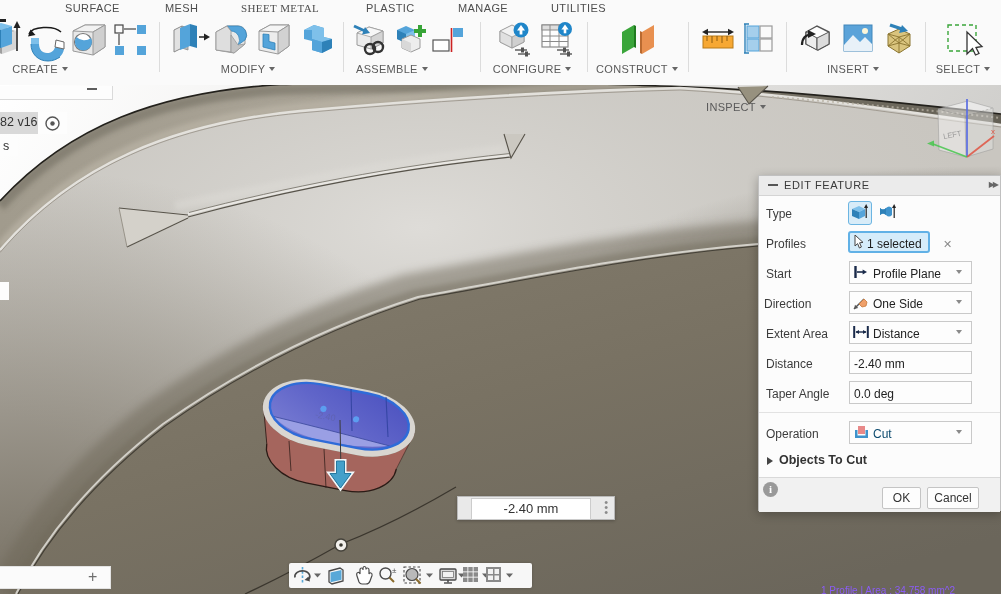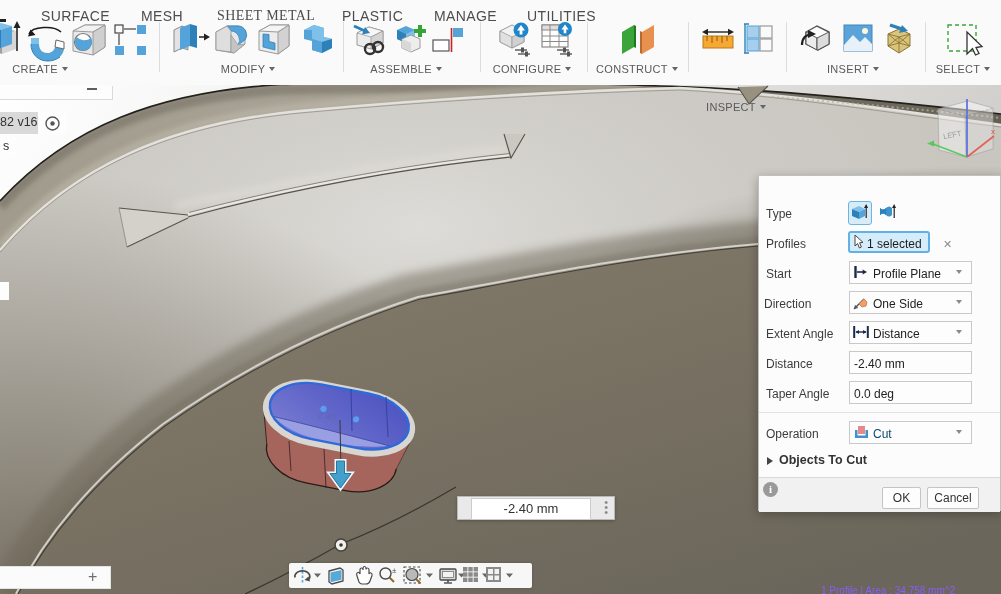--- a/index.html
+++ b/index.html
@@ -1,20 +1,20 @@
 <!DOCTYPE html>
 <html><head>
 <meta charset="utf-8">
 <style>
   html,body{margin:0;padding:0;}
   body{width:1001px;height:594px;overflow:hidden;font-family:"Liberation Sans",sans-serif;position:relative;background:#fff;}
   .abs{position:absolute;}
   
   #chrome{position:absolute;left:0;top:0;width:1001px;height:85px;background:#fafafa;}
-  .tab{position:absolute;top:8px;font-size:14px;color:#4d4d4d;letter-spacing:0.4px;}
+  .tab{position:absolute;top:2px;font-size:11px;color:#4d4d4d;letter-spacing:0.4px;margin-left:24px;}
   .glabel{position:absolute;top:63px;font-size:11px;color:#5a5a5a;letter-spacing:0.3px;white-space:nowrap;}
   .gcaret{display:inline-block;width:0;height:0;border-left:3.5px solid transparent;border-right:3.5px solid transparent;border-top:4px solid #666;margin-left:4px;vertical-align:2px;}
   .sep{position:absolute;top:22px;width:1px;height:50px;background:#dcdcdc;}
   
   #dlg{position:absolute;left:758px;top:175px;width:243px;height:336px;background:#fcfcfc;border:1px solid #c0c0c0;box-shadow:0 3px 10px rgba(0,0,0,0.28);box-sizing:border-box;}
   #dlg .hdr{position:absolute;left:0;top:0;width:100%;height:19px;background:#ebebeb;border-bottom:1px solid #d4d4d4;}
   #dlg .hdr .ttl{position:absolute;left:25px;top:3px;font-size:11px;color:#3a3a3a;letter-spacing:0.6px;}
   .dlbl{position:absolute;font-size:12px;color:#3c3c3c;white-space:nowrap;}
   .dctl{position:absolute;left:90px;width:121px;height:21px;background:#fdfdfd;border:1px solid #c9c9c9;font-size:12px;color:#222;}
   .dcaret{position:absolute;right:5px;top:8px;width:0;height:0;border-left:3.5px solid transparent;border-right:3.5px solid transparent;border-top:4px solid #8a8a8a;}
@@ -201,21 +201,21 @@
   <div class="tab" style="left:41px;">SURFACE</div>
   <div class="tab" style="left:141px;">MESH</div>
   <div class="tab" style="left:217px;font-family:Liberation Serif, serif;">SHEET METAL</div>
   <div class="tab" style="left:342px;">PLASTIC</div>
   <div class="tab" style="left:434px;">MANAGE</div>
   <div class="tab" style="left:527px;">UTILITIES</div>
   <div style="position:absolute;left:0;top:19px;width:6px;height:3px;background:#222;"></div>
 
   <div class="glabel" style="left:-10px;width:100px;text-align:center;">CREATE<span class="gcaret"></span></div>
   <div class="glabel" style="left:198px;width:100px;text-align:center;">MODIFY<span class="gcaret"></span></div>
-  <div class="glabel" style="left:356px;width:100px;text-align:center;">ASSEMBLE<span class="gcaret"></span></div>
+  <div class="glabel" style="left:356px;width:100px;text-align:left;">ASSEMBLE<span class="gcaret"></span></div>
   <div class="glabel" style="left:482px;width:100px;text-align:center;">CONFIGURE<span class="gcaret"></span></div>
   <div class="glabel" style="left:587px;width:100px;text-align:center;">CONSTRUCT<span class="gcaret"></span></div>
   <div class="glabel" style="left:686px;width:100px;text-align:center;margin-top:38px;">INSPECT<span class="gcaret"></span></div>
   <div class="glabel" style="left:803px;width:100px;text-align:center;">INSERT<span class="gcaret"></span></div>
   <div class="glabel" style="left:913px;width:100px;text-align:center;">SELECT<span class="gcaret"></span></div>
 
   <div class="sep" style="left:159px;"></div>
   <div class="sep" style="left:343px;"></div>
   <div class="sep" style="left:480px;"></div>
   <div class="sep" style="left:587px;"></div>
@@ -476,20 +476,25 @@
   </g>
   <polygon points="217,10.5 224,10.5 220.5,14.5" fill="#666"></polygon>
 </svg>
 </div>
 <div id="timeline">
     <div style="position:absolute;left:88px;top:1px;font-size:16px;color:#6e6e6e;">+</div>
   </div>
 <div id="status">1 Profile | Area : 34.758 mm^2</div>
 
 <div id="dlg">
+  <div class="hdr">
+    <div style="position:absolute;left:9px;top:8px;width:10px;height:2px;background:#555;"></div>
+    <div class="ttl">EDIT FEATURE</div>
+    <div style="position:absolute;right:3px;top:4px;font-size:8px;color:#666;letter-spacing:-2px;">▶▶</div>
+  </div>
 
   <div class="dlbl" style="left:7px;top:31px;">Type</div>
   <div style="position:absolute;left:89px;top:25px;width:22px;height:22px;background:#d8ecf8;border:1px solid #6cb5e2;border-radius:3px;"></div>
   <svg style="position:absolute;left:92px;top:28px;" width="17" height="17" viewBox="0 0 17 17">
     <polygon points="1,5 8,2 14,5 8,8" fill="#7ec0ea"></polygon>
       <polygon points="1,5 8,8 8,15 1,12" fill="#2e81b8"></polygon>
     <polygon points="8,8 14,5 14,12 8,15" fill="#54a4da"></polygon>
     <line x1="15.2" y1="2" x2="15.2" y2="14" stroke="#222" stroke-width="1.2"></line>
       <polygon points="15.2,0 13,4 17,4" fill="#222"></polygon>
   </svg>
@@ -521,21 +526,21 @@
   <div class="dlbl" style="left:5px;top:121px;text-align:right;">Direction</div>
   <div class="dctl" style="top:115px;"></div>
   <svg style="position:absolute;left:94px;top:119px;" width="15" height="15" viewBox="0 0 15 15">
       <line x1="1" y1="14" x2="11" y2="4" stroke="#555" stroke-width="1.4"></line>
       <polygon points="1,14 5.2,13 2,9.8" fill="#555"></polygon>
       <polygon points="6,9 11,4 14,7 13,11 9,12" fill="#efa06a" stroke="#c87838" stroke-width="0.8"></polygon>
     </svg>
   <div style="position:absolute;left:114px;top:121px;font-size:12px;color:#222;text-align:center;">One Side</div>
   <div class="dcaret" style="right:38px;top:124px;"></div>
 
-  <div class="dlbl" style="left:7px;top:151px;">Extent Angle</div>
+  <div class="dlbl" style="left:7px;top:151px;">Extent Area</div>
   <div class="dctl" style="top:145px;"></div>
   <svg style="position:absolute;left:94px;top:149px;" width="16" height="14" viewBox="0 0 16 14">
       <line x1="1.2" y1="1" x2="1.2" y2="13" stroke="#1a2a4a" stroke-width="2"></line>
       <line x1="14.8" y1="1" x2="14.8" y2="13" stroke="#1a2a4a" stroke-width="2"></line>
       <line x1="3" y1="7" x2="13" y2="7" stroke="#1a2a4a" stroke-width="1.4"></line>
       <polygon points="2.5,7 6,5 6,9" fill="#1a2a4a"></polygon>
       <polygon points="13.5,7 10,5 10,9" fill="#1a2a4a"></polygon>
     </svg>
   <div style="position:absolute;left:114px;top:151px;font-size:12px;color:#222;">Distance</div>
   <div class="dcaret" style="right:38px;top:154px;"></div>

